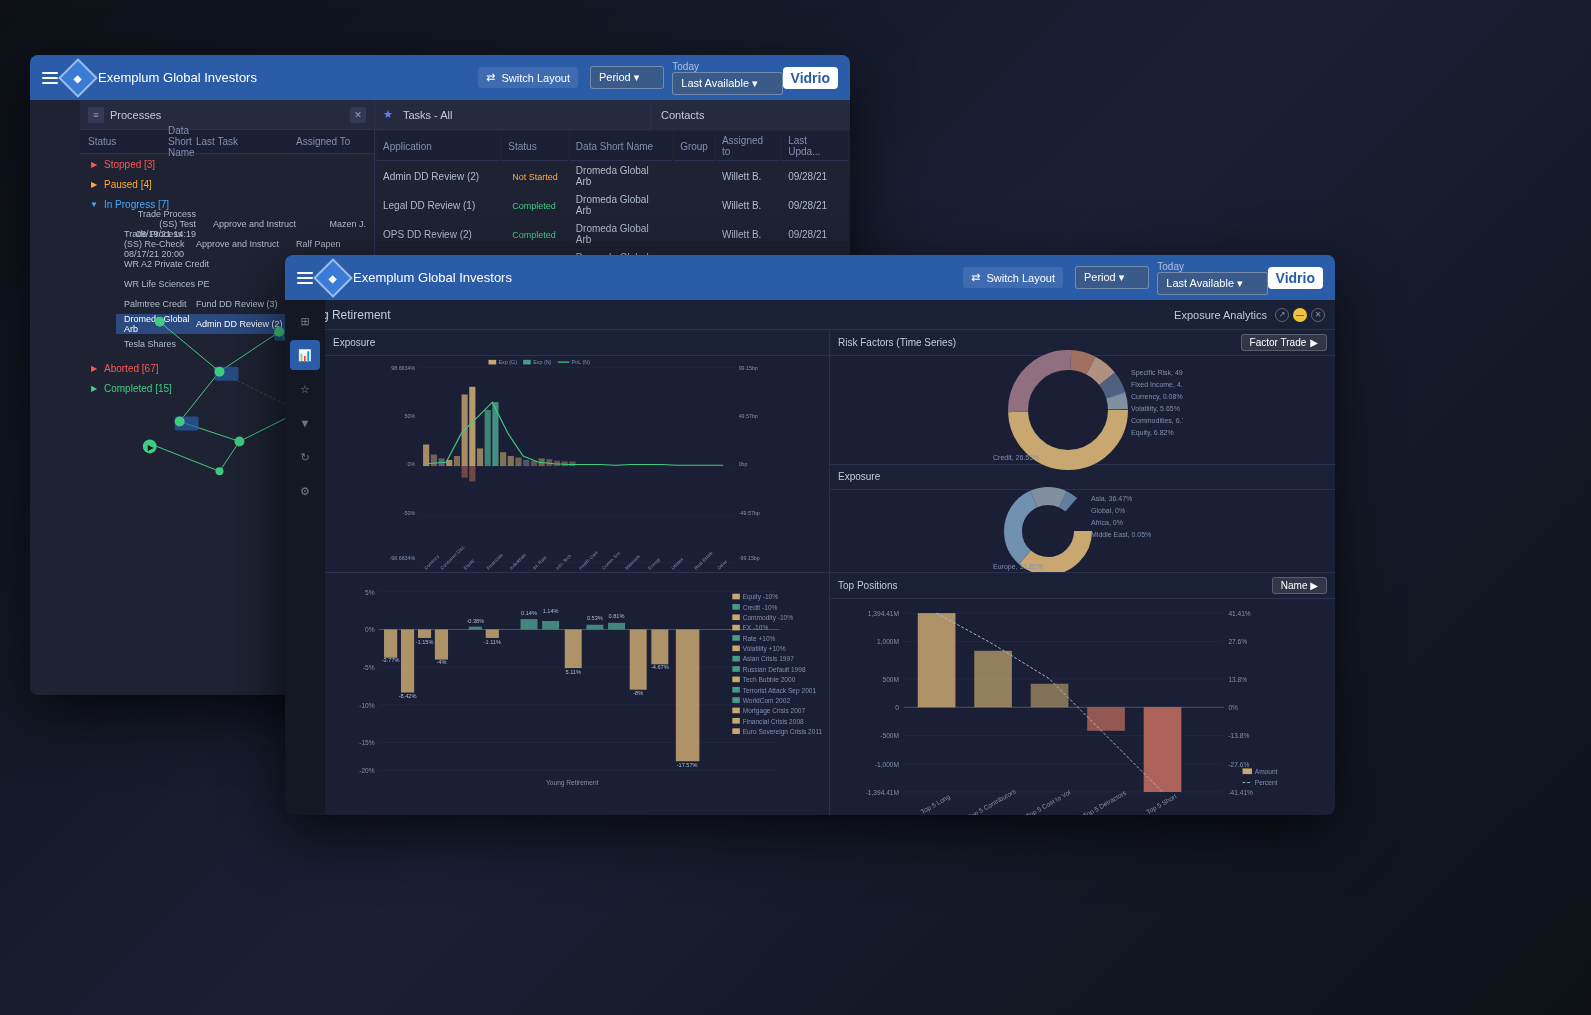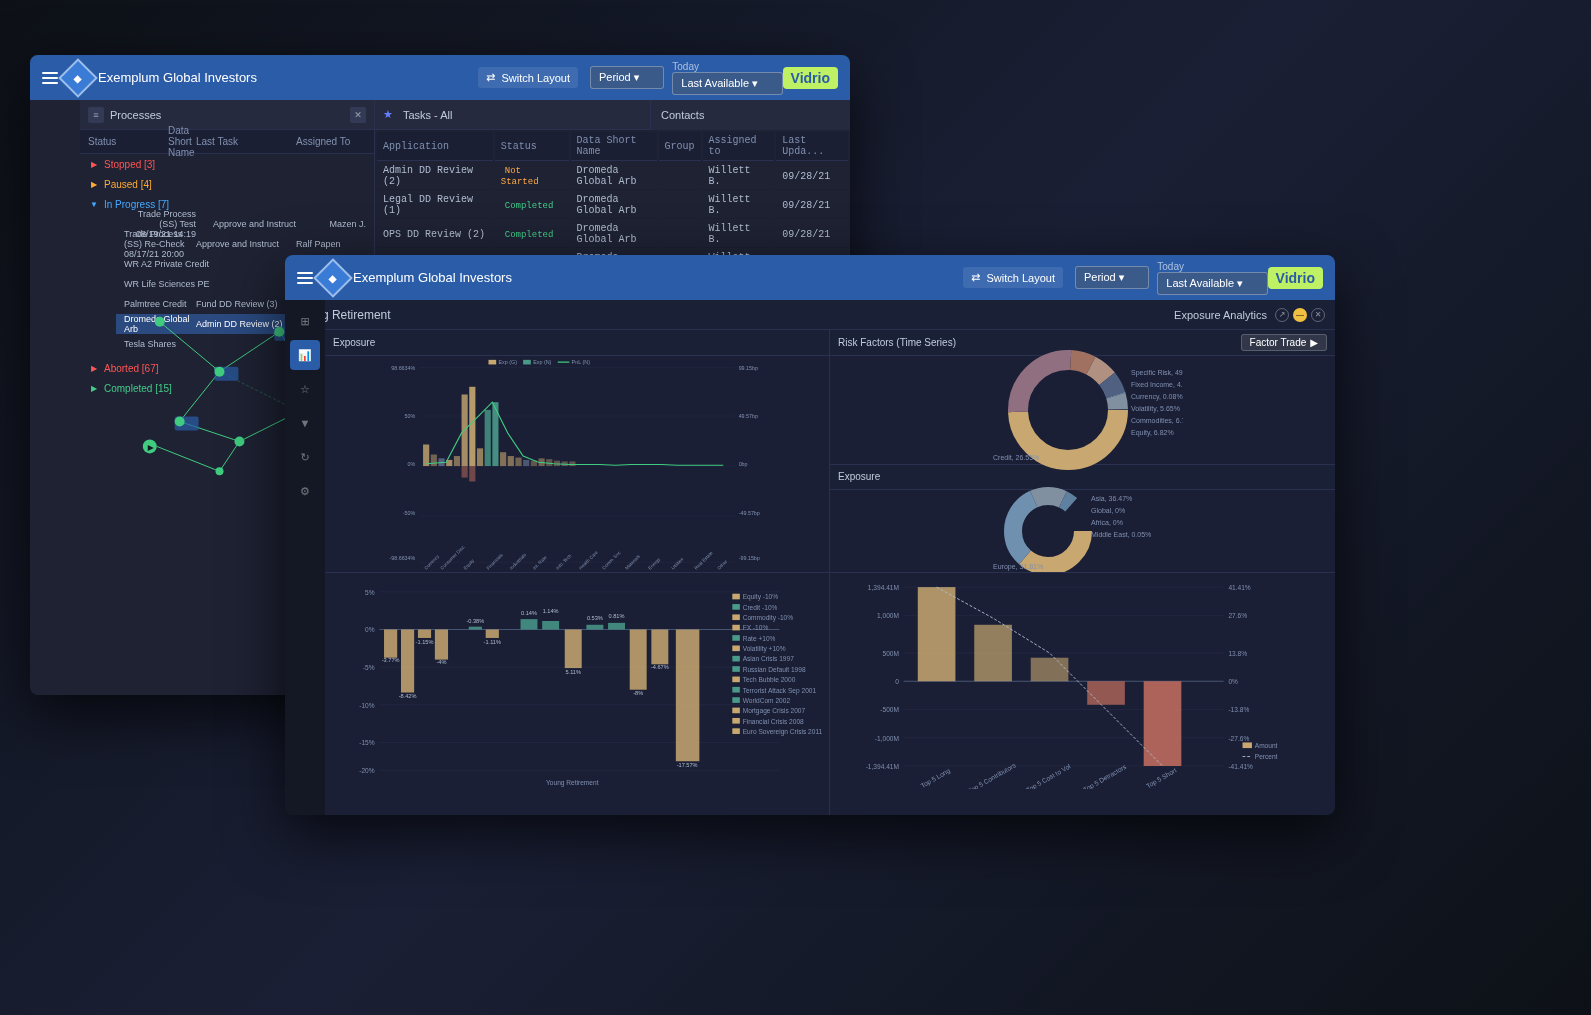--- a/index.html
+++ b/index.html
@@ -145,21 +145,21 @@
     .date-dropdown {
       background: #3a5a8a;
       border: 1px solid rgba(255,255,255,0.3);
       color: white;
       font-size: 11px;
       padding: 4px 24px 4px 8px;
       border-radius: 3px;
     }
 
     .vidrio-logo {
-      background: #bef264;
+      background: #ffffff;
       border-radius: 4px;
       padding: 3px 8px;
       color: #2a5ca8;
       font-size: 14px;
       font-weight: bold;
     }
 
     
     .sidebar-left {
       position: absolute;
@@ -297,21 +297,20 @@
       left: 295px;
       right: 0;
       height: 240px;
       background: #1e2233;
       border-bottom: 1px solid #2a3050;
     }
 
     .tasks-table {
       width: 100%;
       font-size: 10px;
-      font-family: Liberation Mono, monospace;
     }
 
     .tasks-table th {
       color: #8090b0;
       text-align: left;
       padding: 3px 6px;
       border-bottom: 1px solid #2a3050;
       font-weight: normal;
       background: #1a1f33;
     }
@@ -932,20 +931,27 @@
           <text x="431" y="160" font-size="7" fill="#8090b0">Financial Crisis 2008</text>
           <rect x="420" y="165" width="8" height="6" fill="#c8a870"></rect>
           <text x="431" y="171" font-size="7" fill="#8090b0">Euro Sovereign Crisis 2011</text>
 
           <text x="250" y="225" font-size="7" fill="#8090b0" text-anchor="middle">Young Retirement</text>
         </svg>
       </div>
     </div>
 
     <div style="overflow:hidden;">
+      <div style="height:26px; background:#1a2035; display:flex; align-items:center; justify-content:space-between; padding:0 8px; border-bottom:1px solid #2a3050;">
+        <span style="font-size:10px; color:#c0ccdd;">Top Positions</span>
+        <div class="name-btn">
+          <span>Name</span>
+          <span>▶</span>
+        </div>
+      </div>
       <div style="height:calc(100% - 26px); position:relative;">
         <svg width="100%" height="100%" viewBox="0 0 500 230">
 
           <text x="55" y="18" font-size="7" fill="#8090b0" text-anchor="end">1,394.41M</text>
           <text x="55" y="48" font-size="7" fill="#8090b0" text-anchor="end">1,000M</text>
           <text x="55" y="88" font-size="7" fill="#8090b0" text-anchor="end">500M</text>
           <text x="55" y="118" font-size="7" fill="#8090b0" text-anchor="end">0</text>
           <text x="55" y="148" font-size="7" fill="#8090b0" text-anchor="end">-500M</text>
           <text x="55" y="178" font-size="7" fill="#8090b0" text-anchor="end">-1,000M</text>
           <text x="55" y="208" font-size="7" fill="#8090b0" text-anchor="end">-1,394.41M</text>

